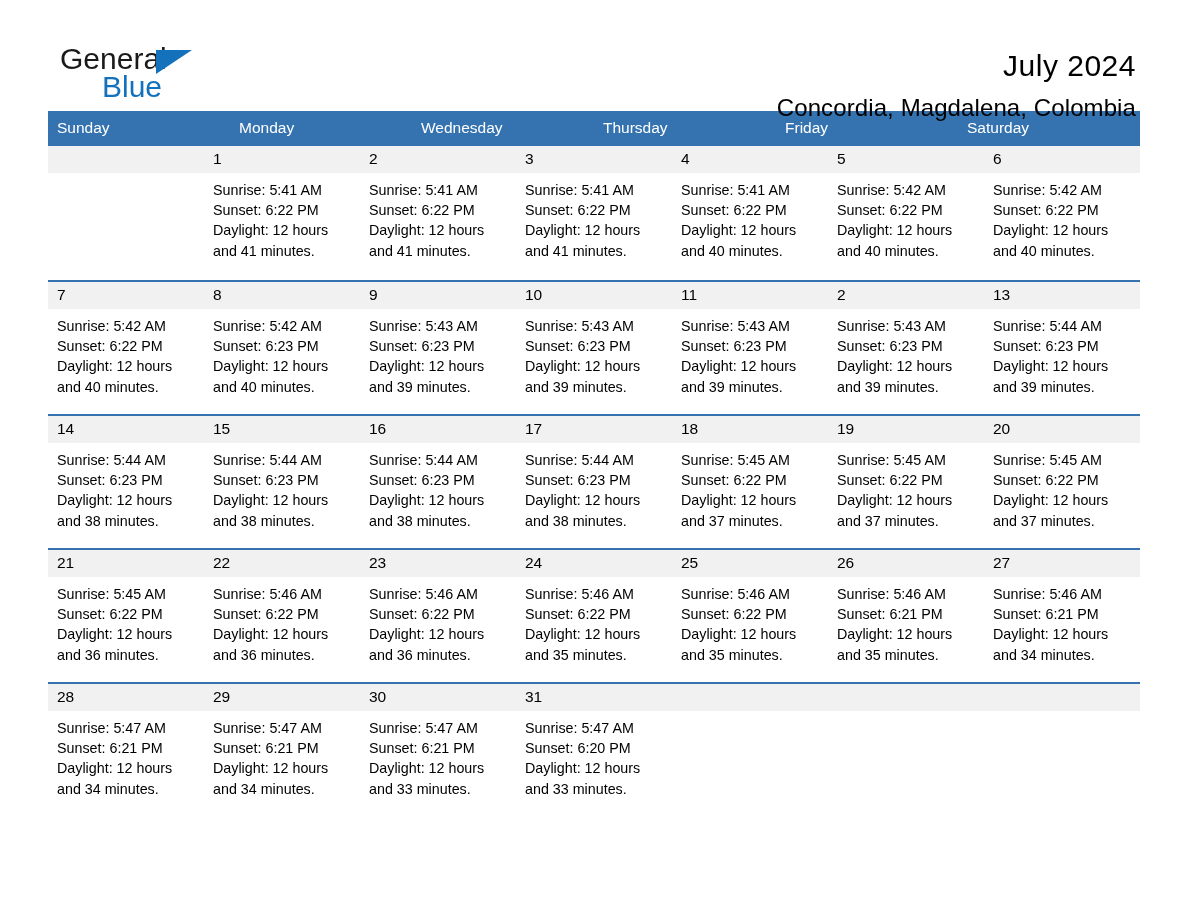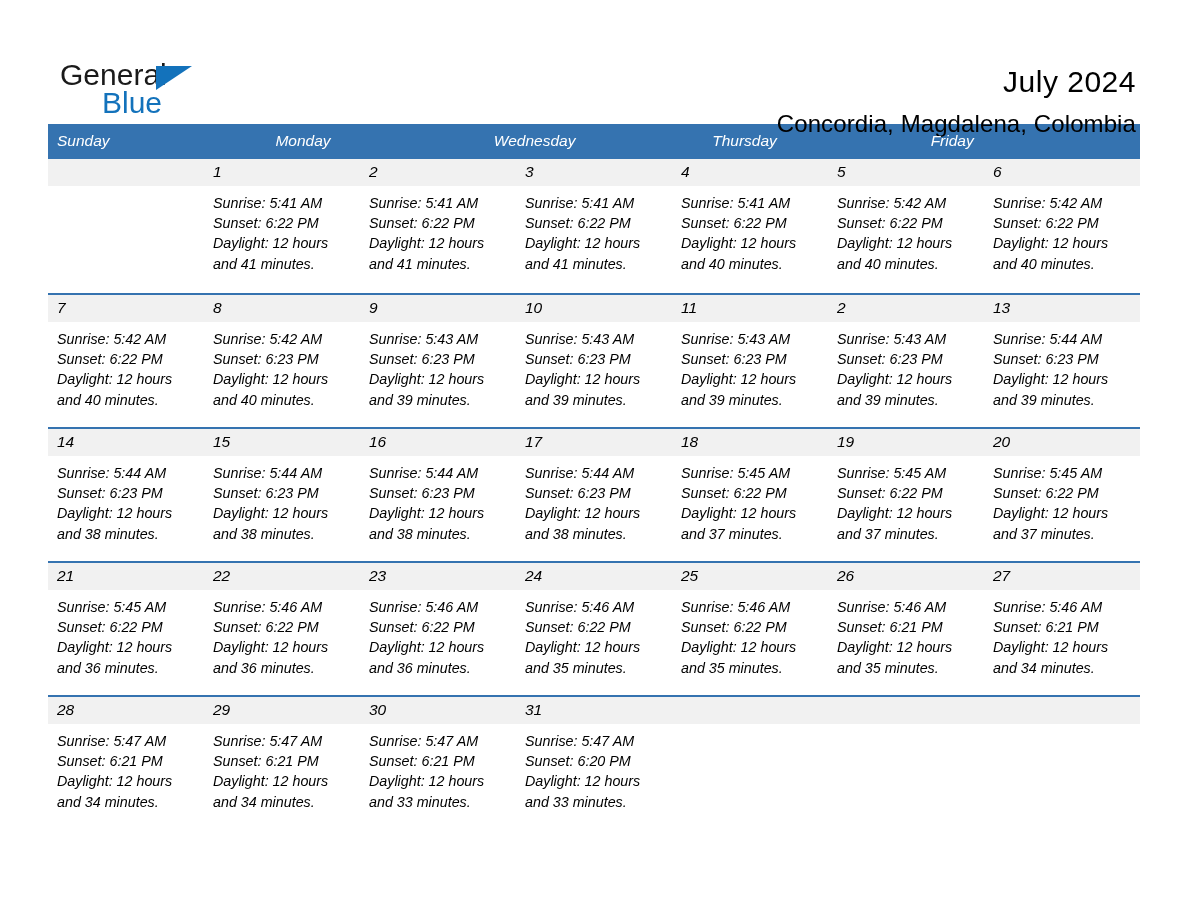--- a/index.html
+++ b/index.html
@@ -21,21 +21,21 @@
     height: 918px;
     box-sizing: border-box;
     padding: 0 48px;
   }
 
   
   .top {
     display: flex;
     justify-content: space-between;
     align-items: flex-start;
-    padding-top: 58px;
+    padding-top: 42px;
     height: 104px;
     box-sizing: border-box;
   }
 
   .brand {
     position: relative;
     width: 160px;
     height: 76px;
     padding-left: 12px;
   }
@@ -80,22 +80,21 @@
     line-height: 30px;
     font-weight: 400;
     color: #000;
     margin-top: 3px;
     letter-spacing: 0.1px;
   }
 
   
   .calendar {
     width: 1092px;
-    margin-top: 20px;
-    font-style: italic;
+    margin-top: 7px;
   }
 
   .weekday-row {
     display: flex;
     background: #3573b0;
   }
   .weekday {
     flex: 1 1 0;
     color: #ffffff;
     font-size: 15.5px;
@@ -165,20 +164,21 @@
 
   </div>
 
   <div class="calendar">
     <div class="weekday-row" id="weekday-row">
         <div class="weekday">Sunday</div>
         <div class="weekday">Monday</div>
         <div class="weekday">Wednesday</div>
         <div class="weekday">Thursday</div>
         <div class="weekday">Friday</div>
+        <div class="weekday">Saturday</div>
       </div>
     <div id="weeks-container">
         <div class="week-row">
           <div class="day-cell empty">
             <div class="day-num-band"></div>
           </div>
           <div class="day-cell">
             <div class="day-num-band">1</div>
             <div class="day-info">
               <div>Sunrise: 5:41 AM</div>

